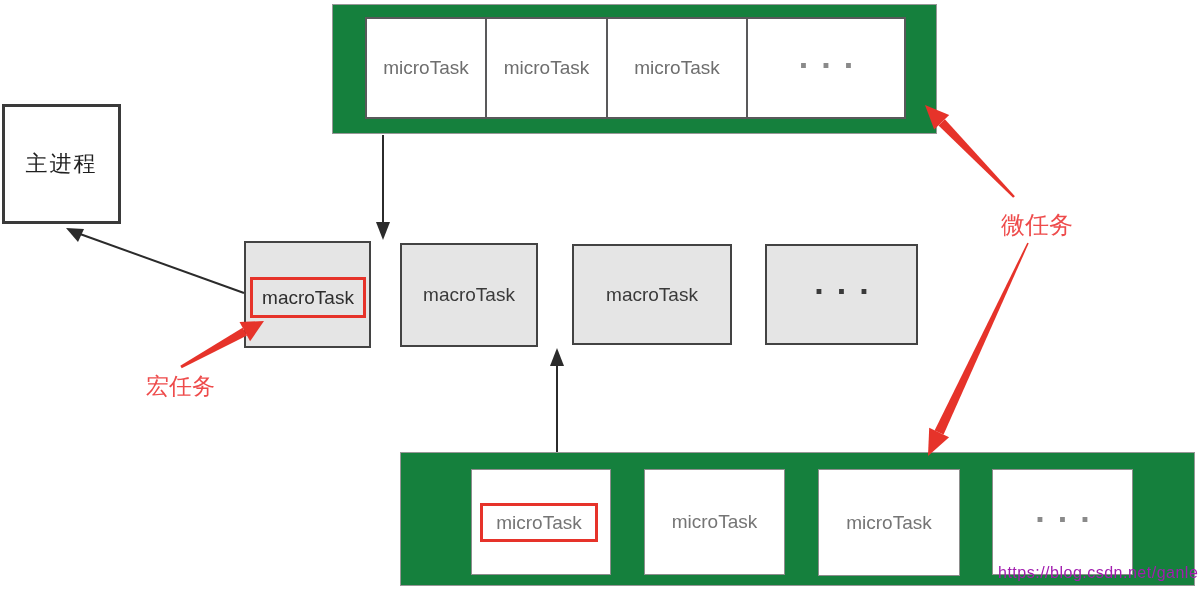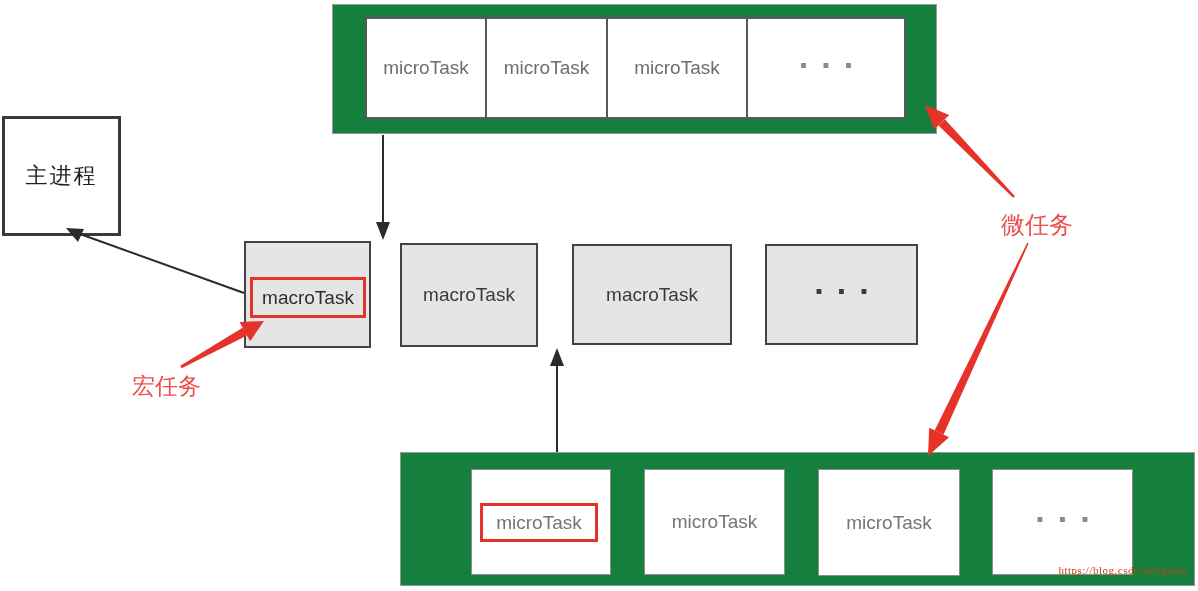--- a/index.html
+++ b/index.html
@@ -50,21 +50,20 @@
     font-size:19px;
   }
 
   .main-process{
     display:flex;align-items:center;justify-content:center;
     border:3px solid #3a3a3a;
     background:#ffffff;
     color:#1f1f1f;
     font-size:22px;
     letter-spacing:2px;
-    margin-top:12px;
   }
 
   .red-rect{
     position:absolute;box-sizing:border-box;
     border:3px solid #e6332a;
     display:flex;align-items:center;justify-content:center;
   }
   .red-rect span{white-space:nowrap;}
 
   .dots{
@@ -76,32 +75,31 @@
     font-weight:bold;
   }
   .dots.dark{color:#3a3a3a;}
 
   .red-label{
     position:absolute;
     font-family:"DejaVu Serif", serif;
     color:#ee4b4b;
     white-space:nowrap;
   }
-  .macro-label{left:132px;top:371px;font-size:23px;font-family:Liberation Serif, serif;}
+  .macro-label{left:146px;top:371px;font-size:23px;font-family:Liberation Serif, serif;}
   .micro-label{left:1001px;top:209px;font-size:24px;font-family:Liberation Mono, monospace;}
 
   .watermark{
     position:absolute;
     left:998px;top:564px;width:190px;
-    font-size:11px;
-    color:#c2410c;
+    font-size:16px;
+    color:#a21caf;
     letter-spacing:0.5px;
     text-align:right;
     z-index:5;
-    font-family:Liberation Serif, serif;
   }
 
   svg.arrow-layer{position:absolute;left:0;top:0;z-index:4;pointer-events:none;}
 </style>
 </head>
 <body>
 
 <div class="canvas">
 
   <svg class="arrow-layer" width="1198" height="591" viewBox="0 0 1198 591">

